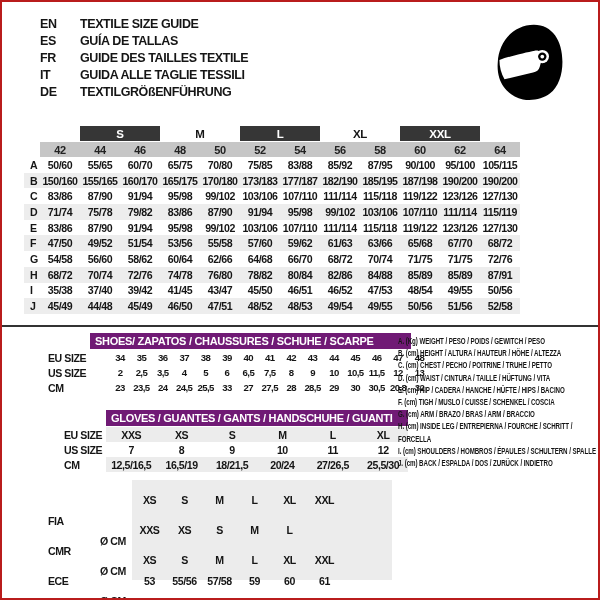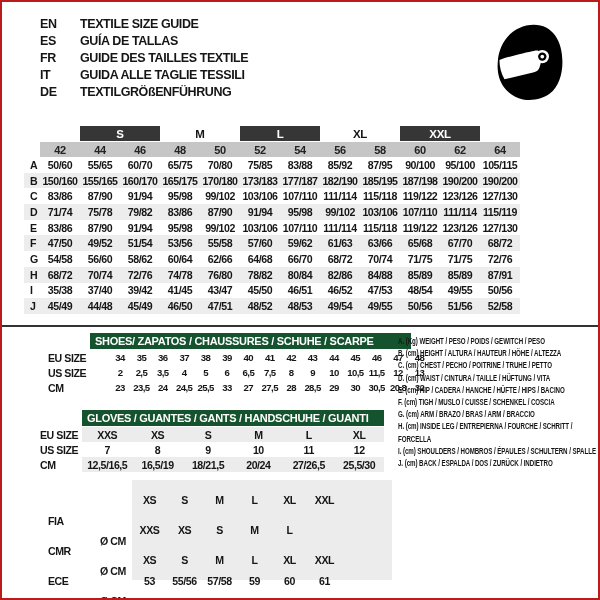--- a/index.html
+++ b/index.html
@@ -25,28 +25,28 @@
   .grow, .num-row { display:grid; grid-template-columns:var(--c); }
   .gcell { height:15px; margin-bottom:1px; display:flex; align-items:center; justify-content:center;
            font-weight:bold; font-size:11.5px; letter-spacing:-0.3px; }
   .gcell.dark { background:#363636; color:#fff; }
   .num-row { height:15px; }
   .num-row .cell { background:#c6c6c6; font-size:11px; color:#222; }
   .main-table [data-rows] .trow:nth-child(even) { background:#ededed; }
   
   .sub-table { position:absolute; }
   .sub-head { display:grid; grid-template-columns:var(--c); }
-  .sub-head .bar { grid-column:2/-1; background:#14532d; color:#fff; height:16px;
+  .sub-head .bar { grid-column:2/-1; background:#701a75; color:#fff; height:16px;
                    margin-bottom:1px; display:flex; align-items:center; padding-left:5px;
                    font-weight:bold; font-size:11px; letter-spacing:-0.3px; }
   .sub-table .trow { height:15px; }
   .sub-table [data-rows] .trow:nth-child(odd) .cell:not(.label) { background:#ececec; }
   .shoes  { left:40px; top:331px; --c:48px repeat(15,21.4px); }
   .shoes .cell.val { font-size:9.6px; letter-spacing:-0.6px;margin-left:30px; }
-  .gloves { left:32px; top:408px; --c:48px repeat(6,50.4px); }
+  .gloves { left:56px; top:408px; --c:48px repeat(6,50.4px); }
   .helmetT { left:40px; top:478px; --c:48px 42px repeat(6,35px) 50px; }
   .helmetT .cell.prefix { justify-content:flex-start; padding-left:10px;margin-top:40px; }
   .helmetT [data-rows] .trow:nth-child(odd)::after { content:""; grid-column:9; background:#ececec; }
   
   .divider { position:absolute; left:0; top:323px; width:600px; height:2px; background:#333; }
   
   .legend { position:absolute; left:396px; top:333px; width:278px;
             transform:scaleX(0.72); transform-origin:left top; }
   .legend-item { font-weight:bold; font-size:8.6px; line-height:12.2px; letter-spacing:-0.1px; }
 </style>

